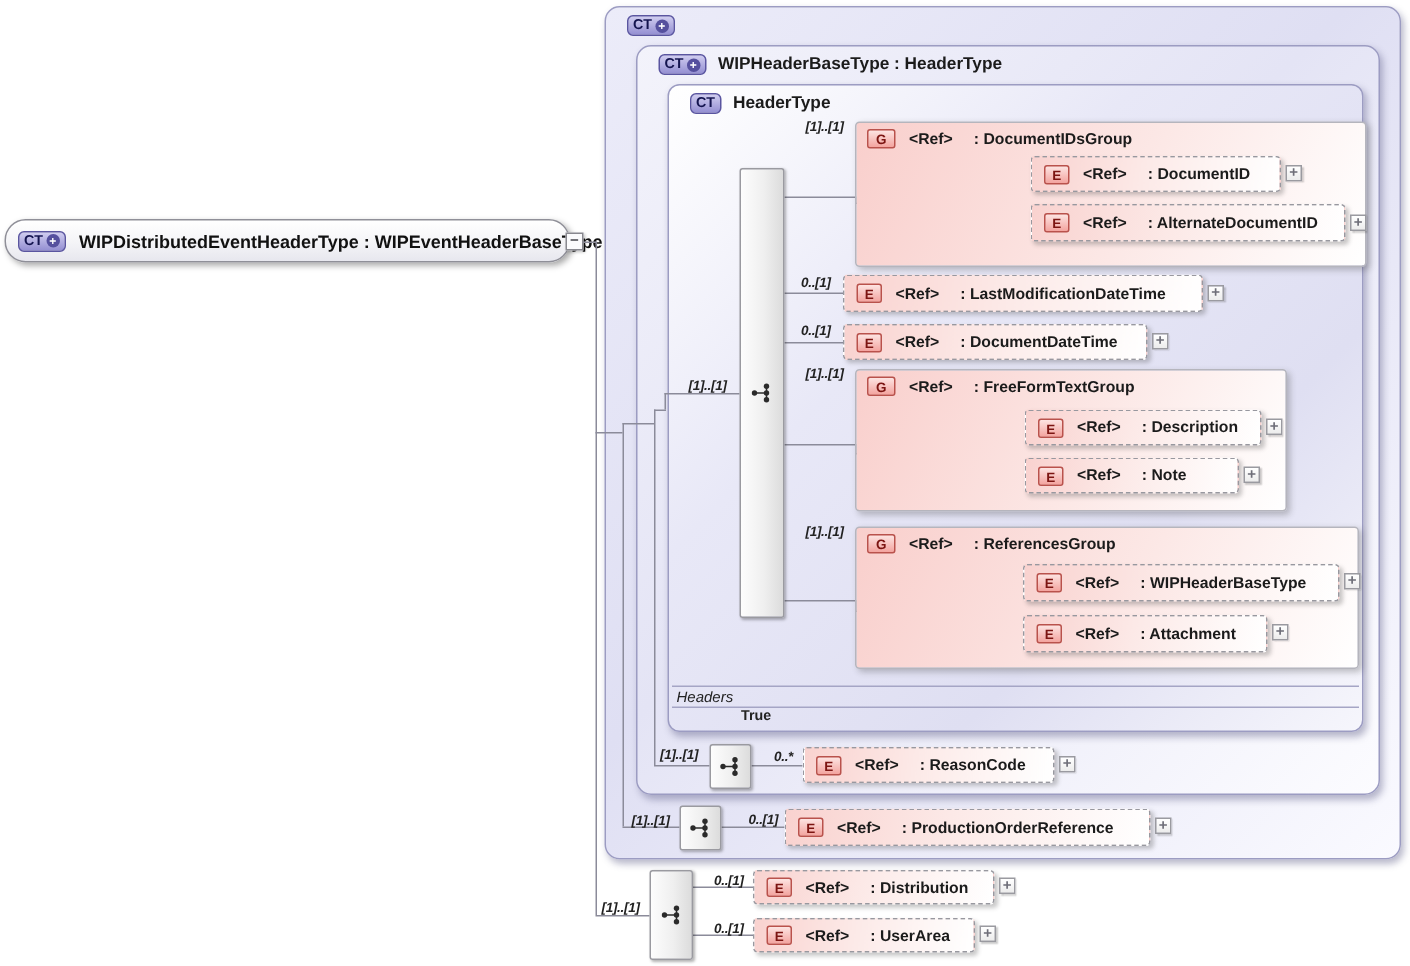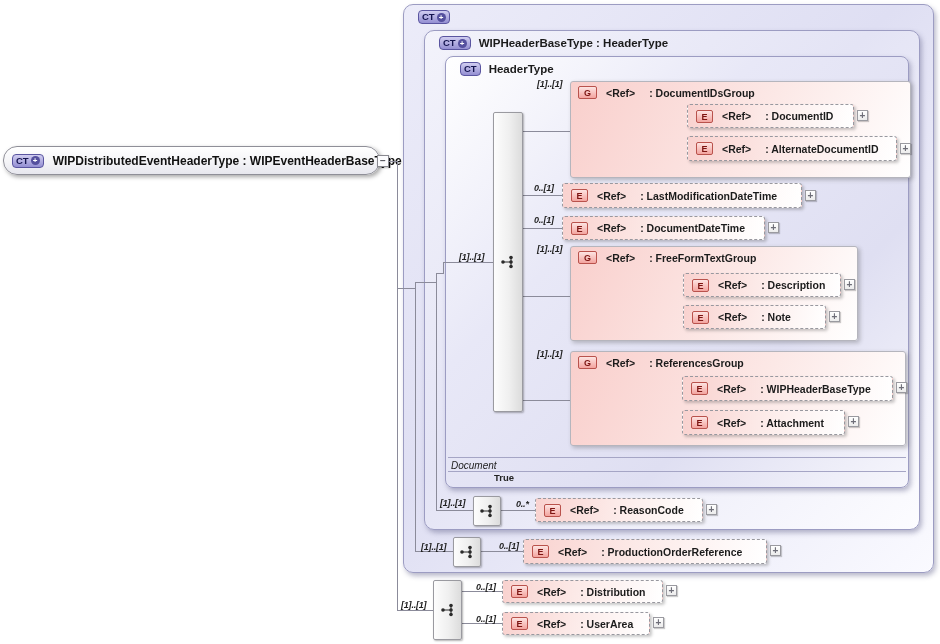--- a/index.html
+++ b/index.html
@@ -133,21 +133,21 @@
   <div class="ctbox inner" style="left:445px;top:56px;width:464px;height:432px;">
     <div class="ctheader">
       <span class="ct-badge">
           <span>CT</span>
         </span>
       <span class="cttitle">HeaderType</span>
     </div>
   </div>
 
   <div class="sep" style="left:448px;top:457px;width:458px;"></div>
-  <div class="abslabel" style="left:451px;top:460px;">Document</div>
+  <div class="abslabel" style="left:451px;top:460px;">Headers</div>
   <div class="absvalue" style="left:494px;top:461px;">True</div>
   <div class="sep" style="left:448px;top:471px;width:458px;"></div>
 
   <div class="rootbox">
     <span class="ct-badge" style="margin-left:8px;">
         <span>CT</span>
         <span class="plus-circ">+</span>
       </span>
     <span class="roottitle">WIPDistributedEventHeaderType : WIPEventHeaderBaseType</span>
   </div>

